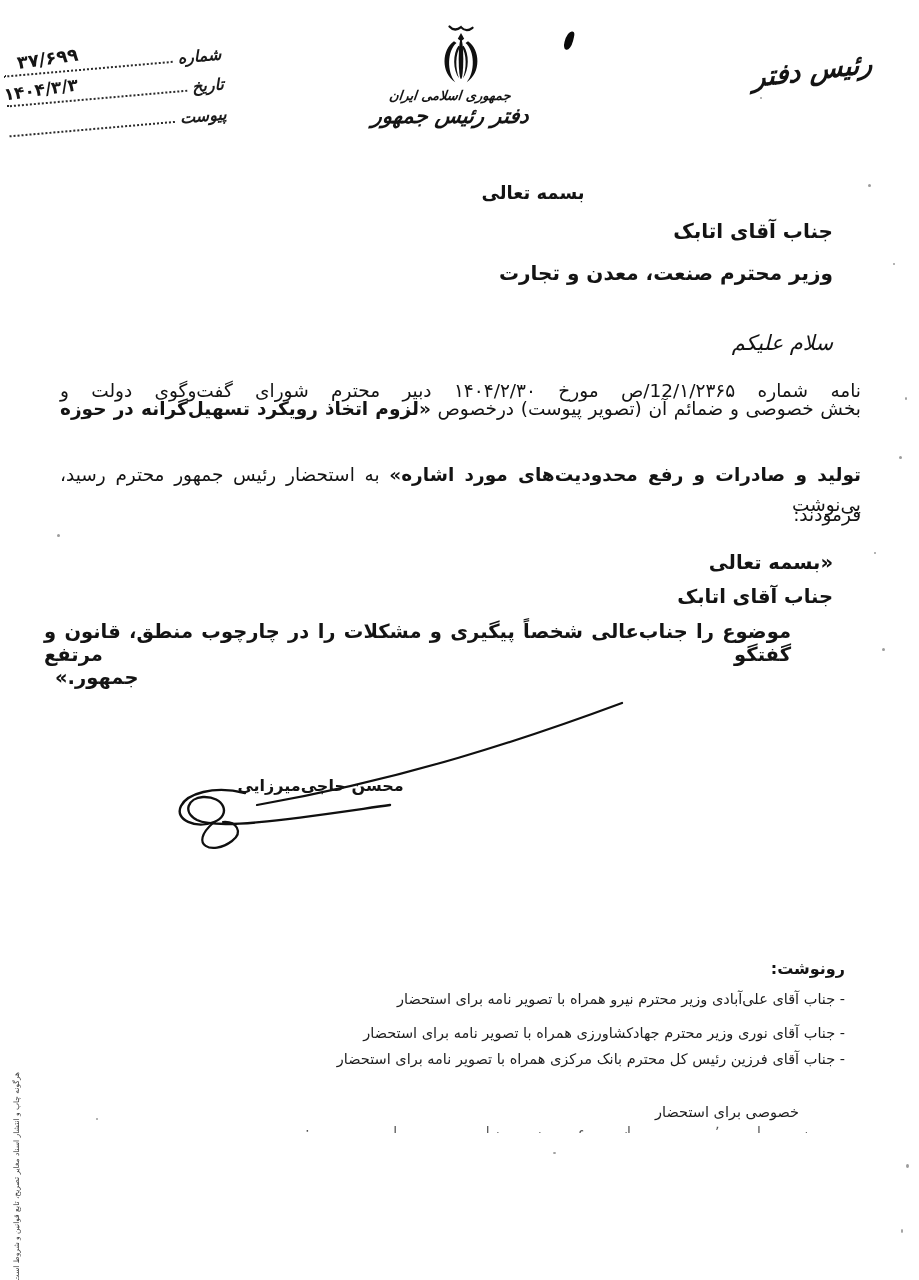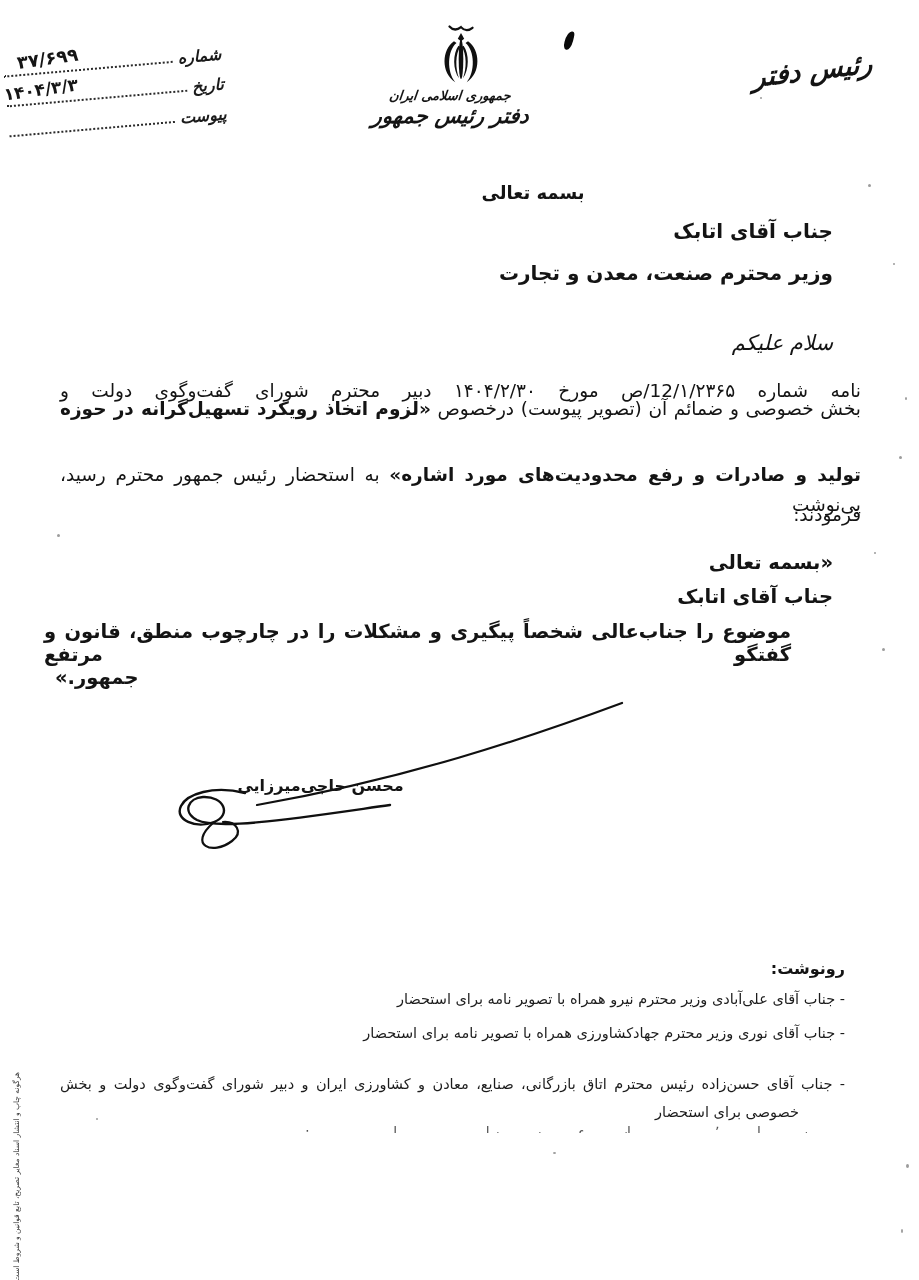--- a/index.html
+++ b/index.html
@@ -131,21 +131,21 @@
   <svg class="abs sig-svg" width="545" height="175" viewBox="0 0 545 175">
     <path class="ink" d="M527 10 C430 46 310 86 162 112" stroke-width="2.2"></path>
     <path class="ink" d="M150 100 C118 92 92 101 86 113 C79 127 101 136 119 129 C137 122 129 103 108 104 C93 105 87 119 102 127 C124 138 210 124 295 112" stroke-width="2.4"></path>
     <path class="ink" d="M118 130 C93 152 117 163 137 148 C149 139 141 128 128 129" stroke-width="2.2"></path>
   </svg>
   <div class="abs sig-name b rtl nowrap">محسن حاجی‌میرزایی</div>
 
   <div class="abs copies-title b rtl nowrap">رونوشت:</div>
   <div class="abs copy c0 rtl nowrap">- جناب آقای علی‌آبادی وزیر محترم نیرو همراه با تصویر نامه برای استحضار</div>
   <div class="abs copy c1 rtl nowrap">- جناب آقای نوری وزیر محترم جهادکشاورزی همراه با تصویر نامه برای استحضار</div>
-  <div class="abs copy c3 rtl">- جناب آقای حسن‌زاده رئیس محترم اتاق بازرگانی، صنایع، معادن و کشاورزی ایران و دبیر شورای گفت‌وگوی دولت و بخش</div>
+  <div class="abs copy c2 rtl nowrap">- جناب آقای فرزین رئیس کل محترم بانک مرکزی همراه با تصویر نامه برای استحضار</div>
   <div class="abs copy c3w rtl nowrap">خصوصی برای استحضار</div>
   <div class="abs cut-line rtl">ـ ٫ ،ا ٬، ، ا٫ ء ٫ ٫،ا ، ،،ا ،ـ :</div>
 
   <div class="abs fine-print rtl nowrap">هرگونه چاپ و انتشار اسناد مغایر تصریح، تابع قوانین و شروط است</div>
 
   <div class="dot d1"></div>
   <div class="dot d2"></div>
   <div class="dot d3"></div>
   <div class="dot d4"></div>
   <div class="dot d5"></div>

